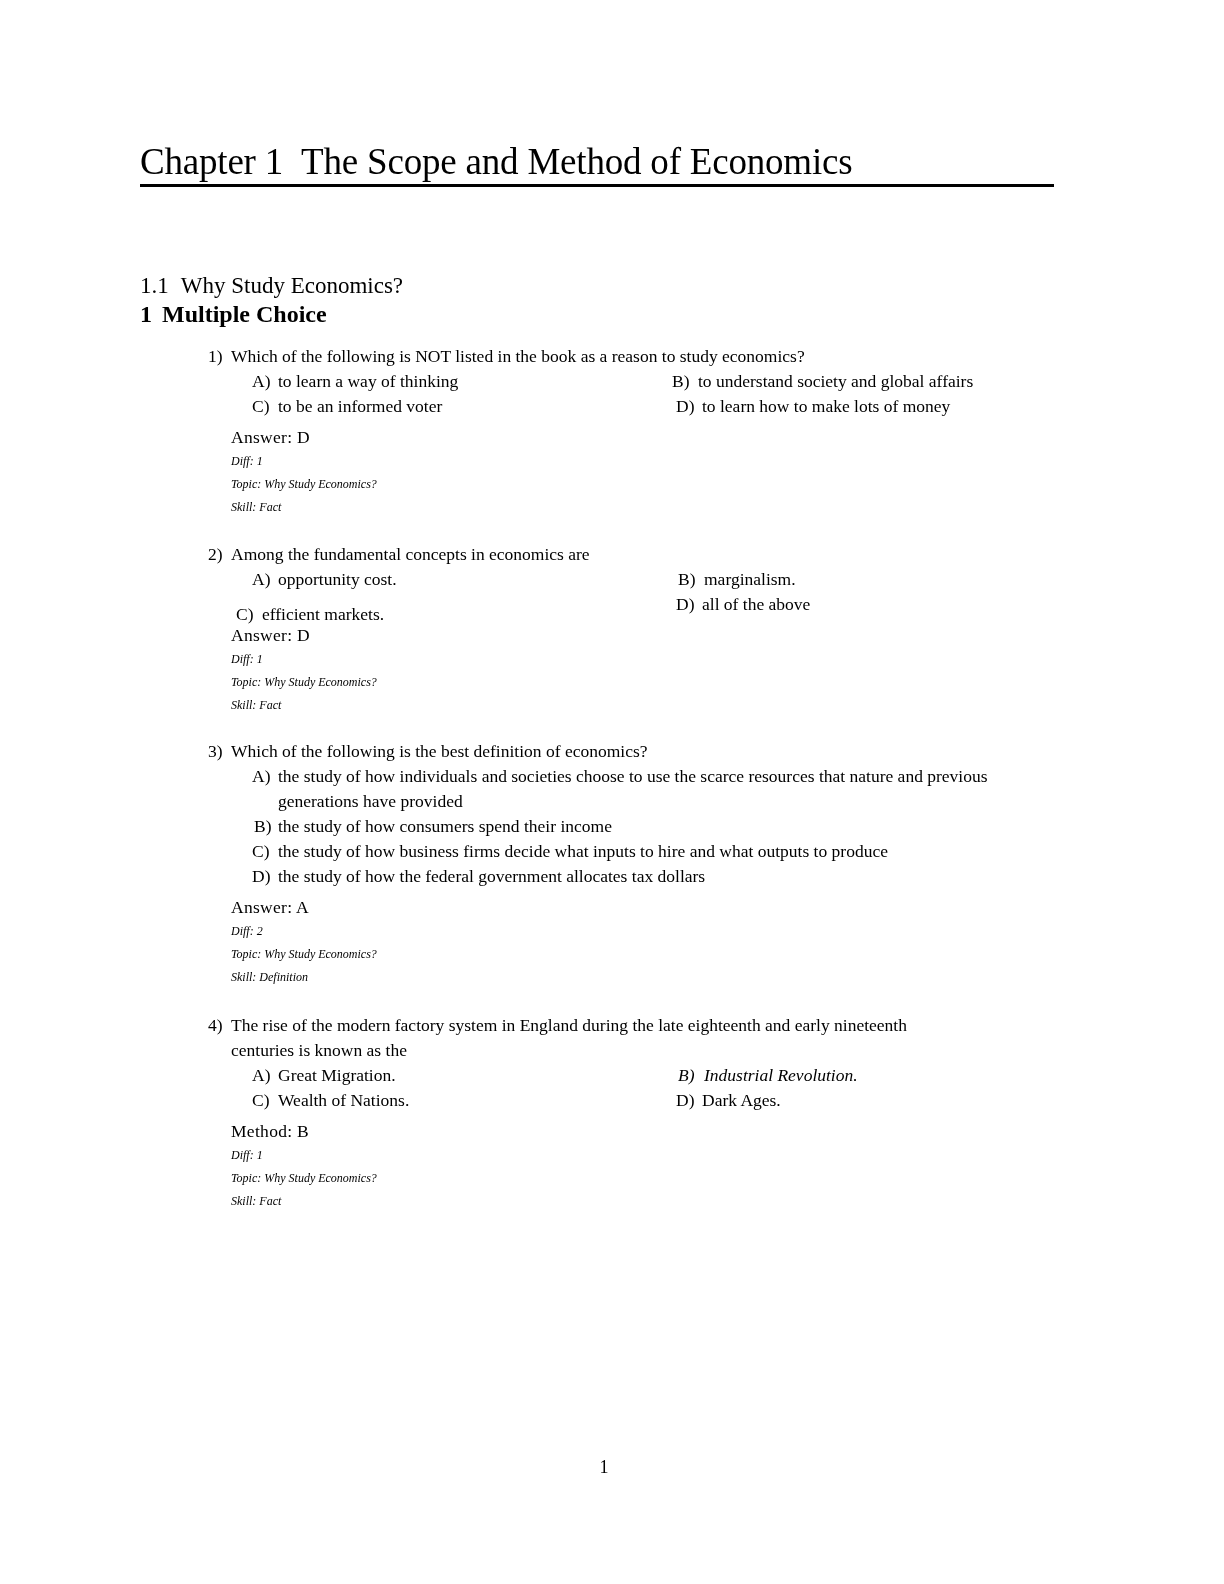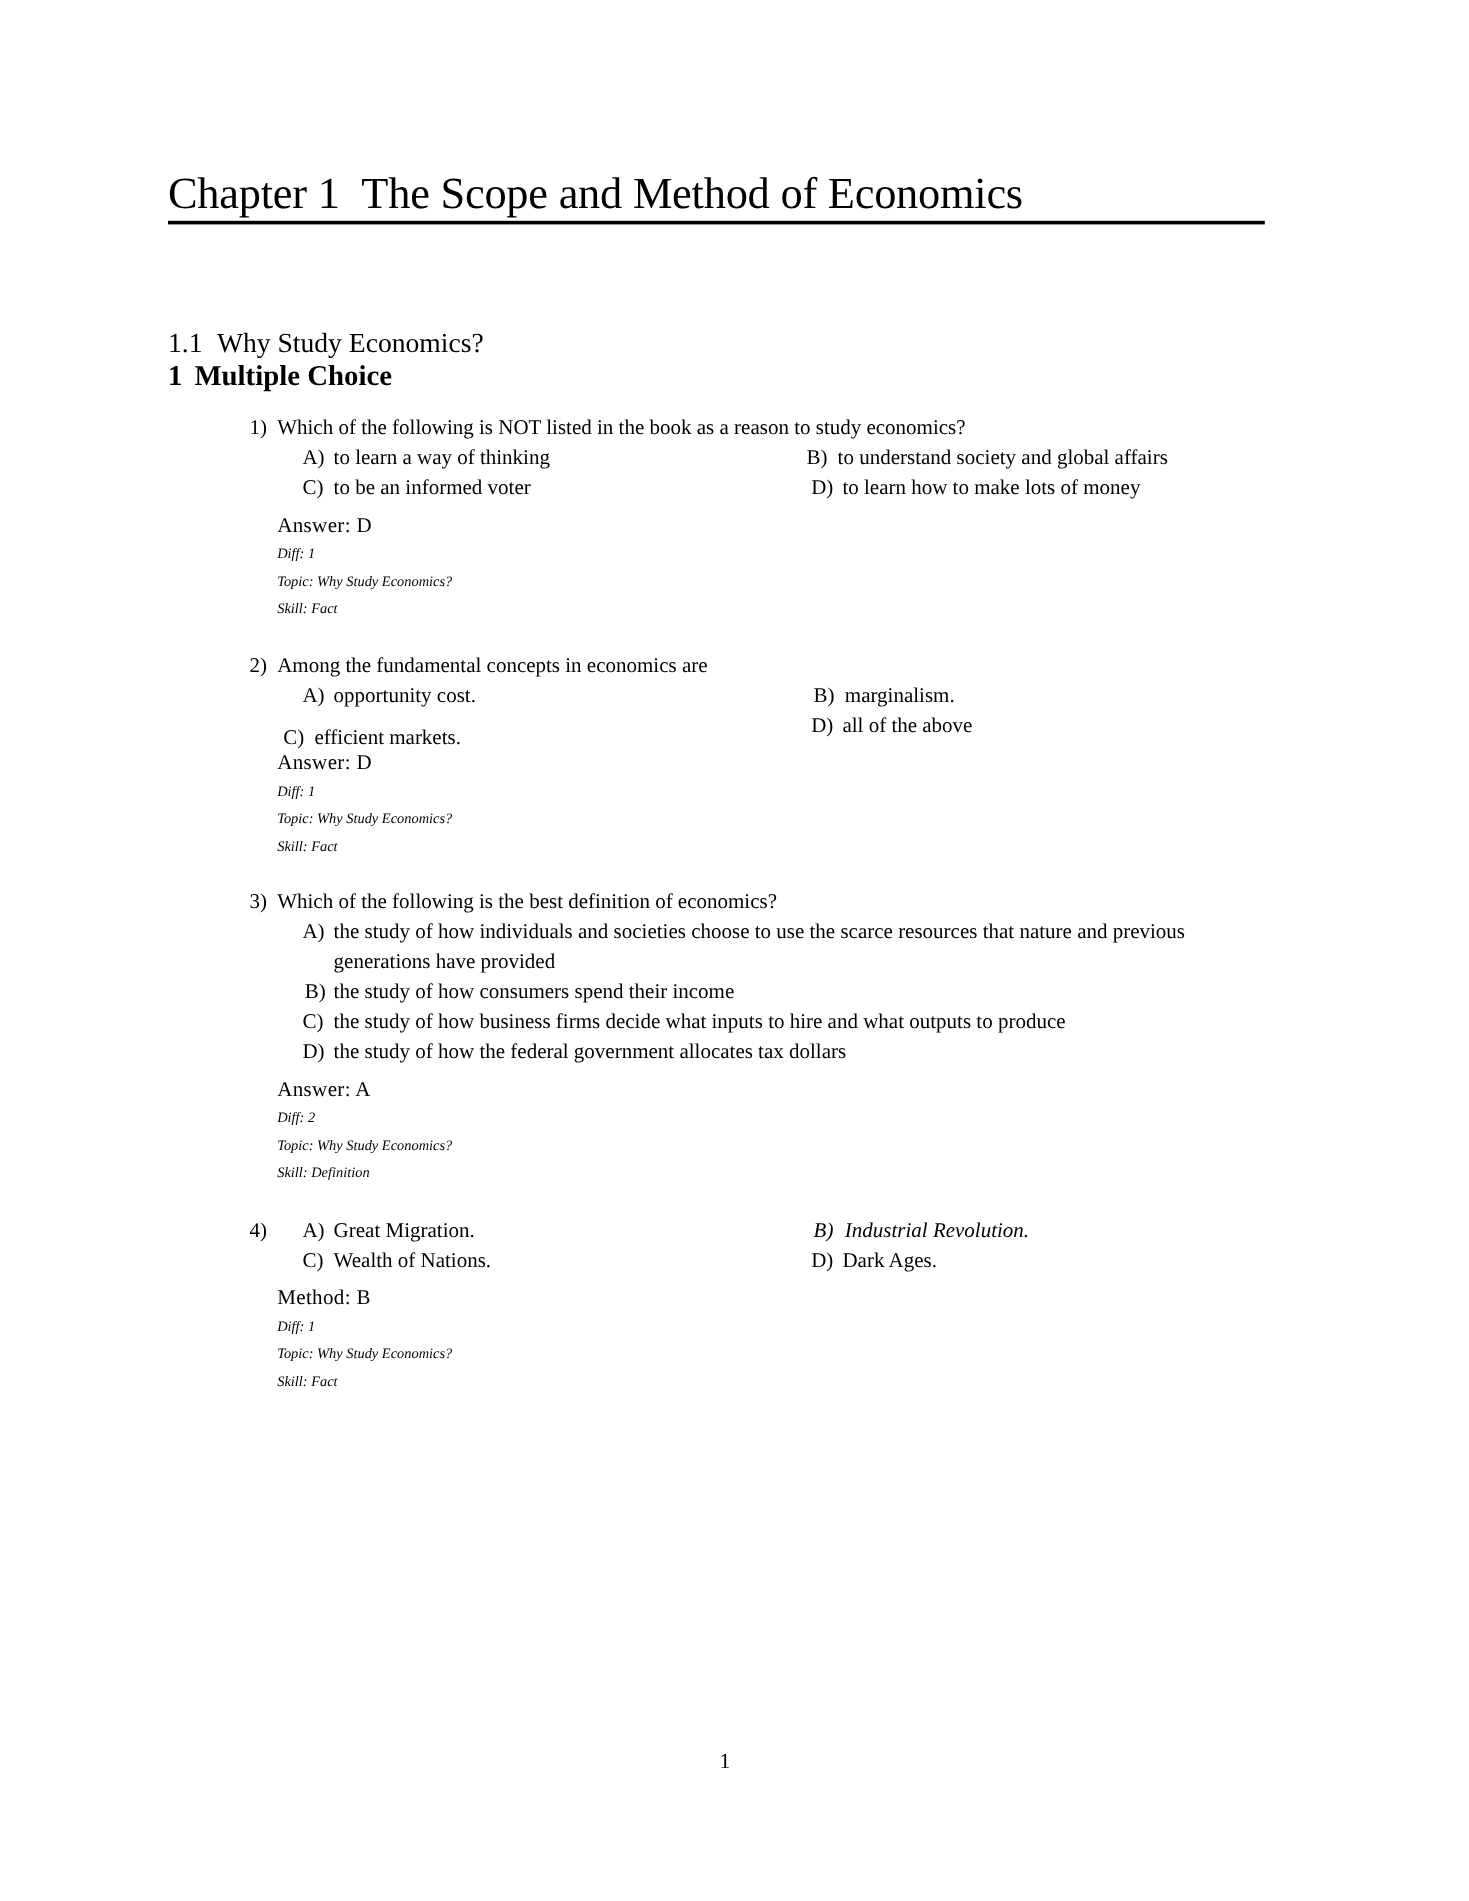--- a/index.html
+++ b/index.html
@@ -191,20 +191,21 @@
       <div class="answer">Answer:  A</div>
       <div class="meta-line">Diff: 2</div>
       <div class="meta-line">Topic:  Why Study Economics?</div>
       <div class="meta-line">Skill:  Definition</div>
     </div>
   </div>
 
   <div class="question" style="top:1013px;">
     <div class="q-stem" style="width:740px;">
       <span class="q-num">4)</span>
+      <span>The rise of the modern factory system in England during the late eighteenth and early nineteenth centuries is known as the</span>
     </div>
     <div class="choices-grid">
       <div class="choice" style="left:44px;top:0;"><span class="letter">A)</span><span>Great Migration.</span></div>
       <div class="choice" style="left:470px;top:0;font-style:italic;"><span class="letter">B)</span><span>Industrial Revolution.</span></div>
       <div class="choice" style="left:44px;top:25px;"><span class="letter">C)</span><span>Wealth of Nations.</span></div>
       <div class="choice" style="left:468px;top:25px;"><span class="letter">D)</span><span>Dark Ages.</span></div>
     </div>
     <div class="meta">
       <div class="answer">Method:  B</div>
       <div class="meta-line">Diff: 1</div>

